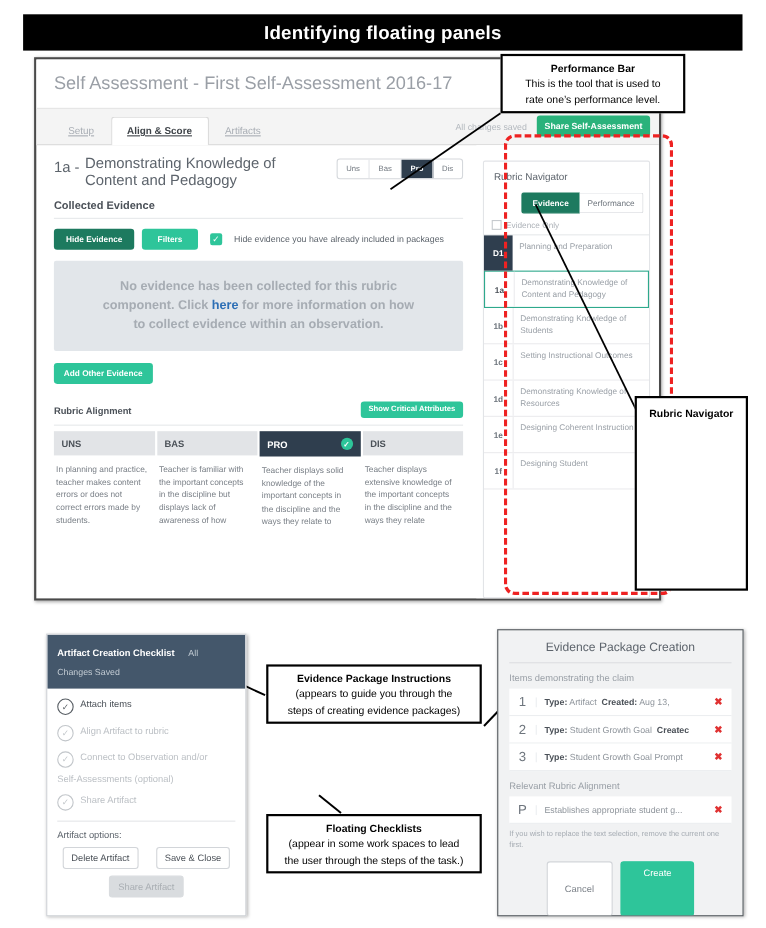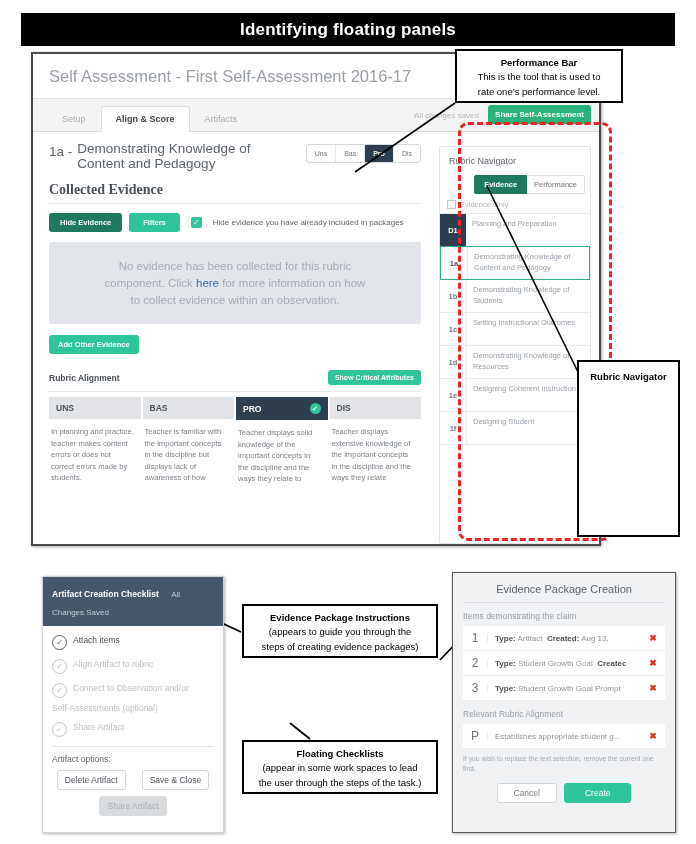--- a/index.html
+++ b/index.html
@@ -32,21 +32,21 @@
     display:flex;align-items:center;padding-left:16px;box-sizing:border-box;
   }
   .app-title{font-size:16.5px;color:#9a9fa6;font-weight:400;}
 
   .tabbar{
     position:relative;height:33px;background:#f4f4f4;border-bottom:1px solid #dcdcdc;
     display:flex;align-items:flex-end;padding-left:14px;box-sizing:border-box;
   }
   .tab{
     font-size:9px;color:#a8adb4;padding:7px 14px 7px 14px;
-    border:1px solid transparent;border-bottom:none;
+    border:1px solid transparent;border-bottom:none;text-decoration:underline;
   }
   .tab.active{
     background:#ffffff;color:#3f4449;font-weight:bold;
     border-color:#dcdcdc;border-radius:3px 3px 0 0;
     margin-bottom:-1px;padding-bottom:8px;
   }
   .saved-note{
     position:absolute;right:120px;top:12px;font-size:8px;color:#b3b8be;white-space:nowrap;
   }
   .share-btn{
@@ -66,37 +66,37 @@
     display:flex;border:1px solid #d5d8dc;border-radius:3px;overflow:hidden;background:#fff;
     height:17px;margin-top:2px;
   }
   .perf-cell{
     font-size:7px;color:#6e757d;padding:0 8px;display:flex;align-items:center;
     border-right:1px solid #e4e6e9;
   }
   .perf-cell:last-child{border-right:none;}
   .perf-cell.sel{background:#2f3e4e;color:#ffffff;font-weight:bold;}
 
-  .section-label{font-size:14px;font-weight:bold;color:#4b5158;margin-top:11px;font-family:Liberation Serif, serif;}
+  .section-label{font-size:10px;font-weight:bold;color:#4b5158;margin-top:11px;}
   .hr{height:1px;background:#e6e8ea;margin-top:5px;}
 
   .btnrow{display:flex;align-items:center;margin-top:9px;gap:7px;}
   .btn-dark{background:#1d7a5f;color:#fff;font-size:7.5px;font-weight:bold;padding:5px 11px;border-radius:3px;}
   .btn-teal{background:#2ec59a;color:#fff;font-size:7.5px;font-weight:bold;padding:5px 14px;border-radius:3px;}
   .chk{
     width:11px;height:11px;background:#2ec59a;border-radius:2px;color:#fff;
     font-size:8px;display:flex;align-items:center;justify-content:center;margin-left:4px;
   }
   .chk-label{font-size:8px;color:#5d646c;margin-left:4px;}
 
   .empty-box{
     margin-top:10px;background:#e2e6ea;border-radius:2px;
     padding:16px 14px;text-align:center;
   }
-  .empty-text{font-size:11.5px;line-height:1.45;color:#a6acb3;font-weight:normal;}
+  .empty-text{font-size:11.5px;line-height:1.45;color:#a6acb3;font-weight:bold;}
   .empty-text .lnk{color:#2d6fb5;}
 
   .add-btn{display:inline-block;margin-top:11px;background:#2ec59a;color:#fff;font-size:7.5px;font-weight:bold;padding:5px 9px;border-radius:3px;}
 
   .align-head{display:flex;align-items:center;justify-content:space-between;margin-top:16px;}
   .align-title{font-size:8.5px;font-weight:bold;color:#4b5158;}
   .crit-btn{background:#2ec59a;color:#fff;font-size:7px;font-weight:bold;padding:4px 7px;border-radius:3px;}
 
   .align-table{display:flex;margin-top:6px;border-top:1px solid #e6e8ea;padding-top:5px;gap:2px;}
   .acol{flex:1;}
@@ -193,21 +193,21 @@
   .epc-row{
     display:flex;align-items:center;background:#ffffff;border-bottom:1px solid #eceef0;
     height:24px;padding:0 6px 0 0;
   }
   .epc-n{width:24px;flex:0 0 24px;text-align:center;font-size:12px;color:#6e757d;}
   .epc-c{flex:1;font-size:8px;color:#8e949b;white-space:nowrap;overflow:hidden;border-left:1px solid #eceef0;padding-left:7px;}
   .epc-c b{color:#4b5158;}
   .epc-x{color:#e03131;font-size:9px;font-weight:bold;flex:0 0 12px;text-align:center;}
   .epc-note{font-size:6.8px;color:#a6acb3;line-height:1.45;margin-top:5px;}
   .epc-btns{display:flex;justify-content:center;gap:7px;margin-top:9px;}
-  .ebtn-c{background:#ffffff;border:1px solid #d2d5d9;border-radius:3px;color:#7b8188;font-size:8.5px;padding:4px 16px;}
+  .ebtn-c{background:#ffffff;border:1px solid #d2d5d9;border-radius:3px;color:#7b8188;font-size:8.5px;padding:19px 16px;}
   .ebtn-p{background:#2ec59a;border:1px solid #2ec59a;border-radius:3px;color:#ffffff;font-size:8.5px;padding:4px 20px;}
 </style>
 </head>
 <body>
 
 <div class="root">
 
   <div class="title-banner">
     <span>Identifying floating panels</span>
   </div>

